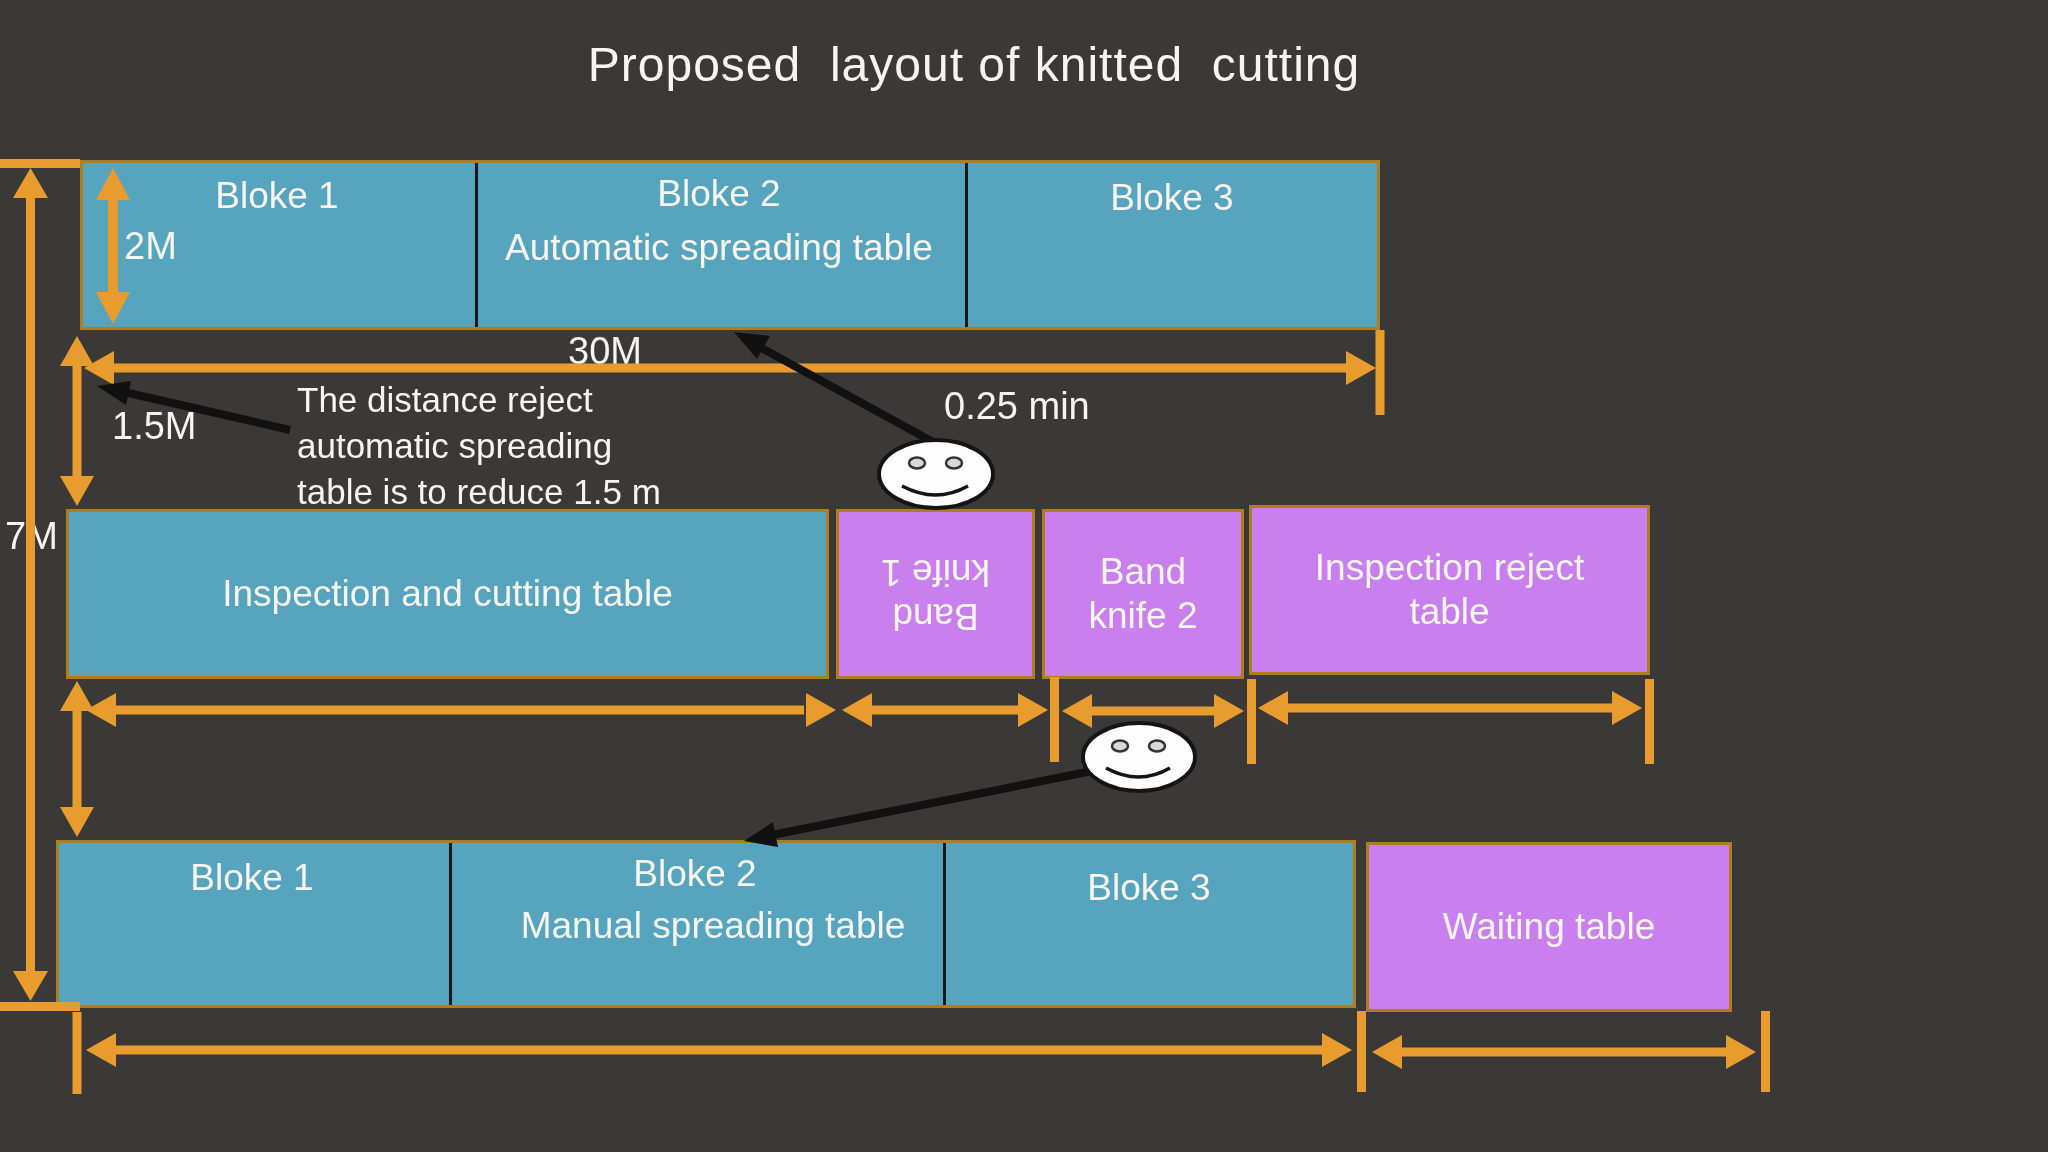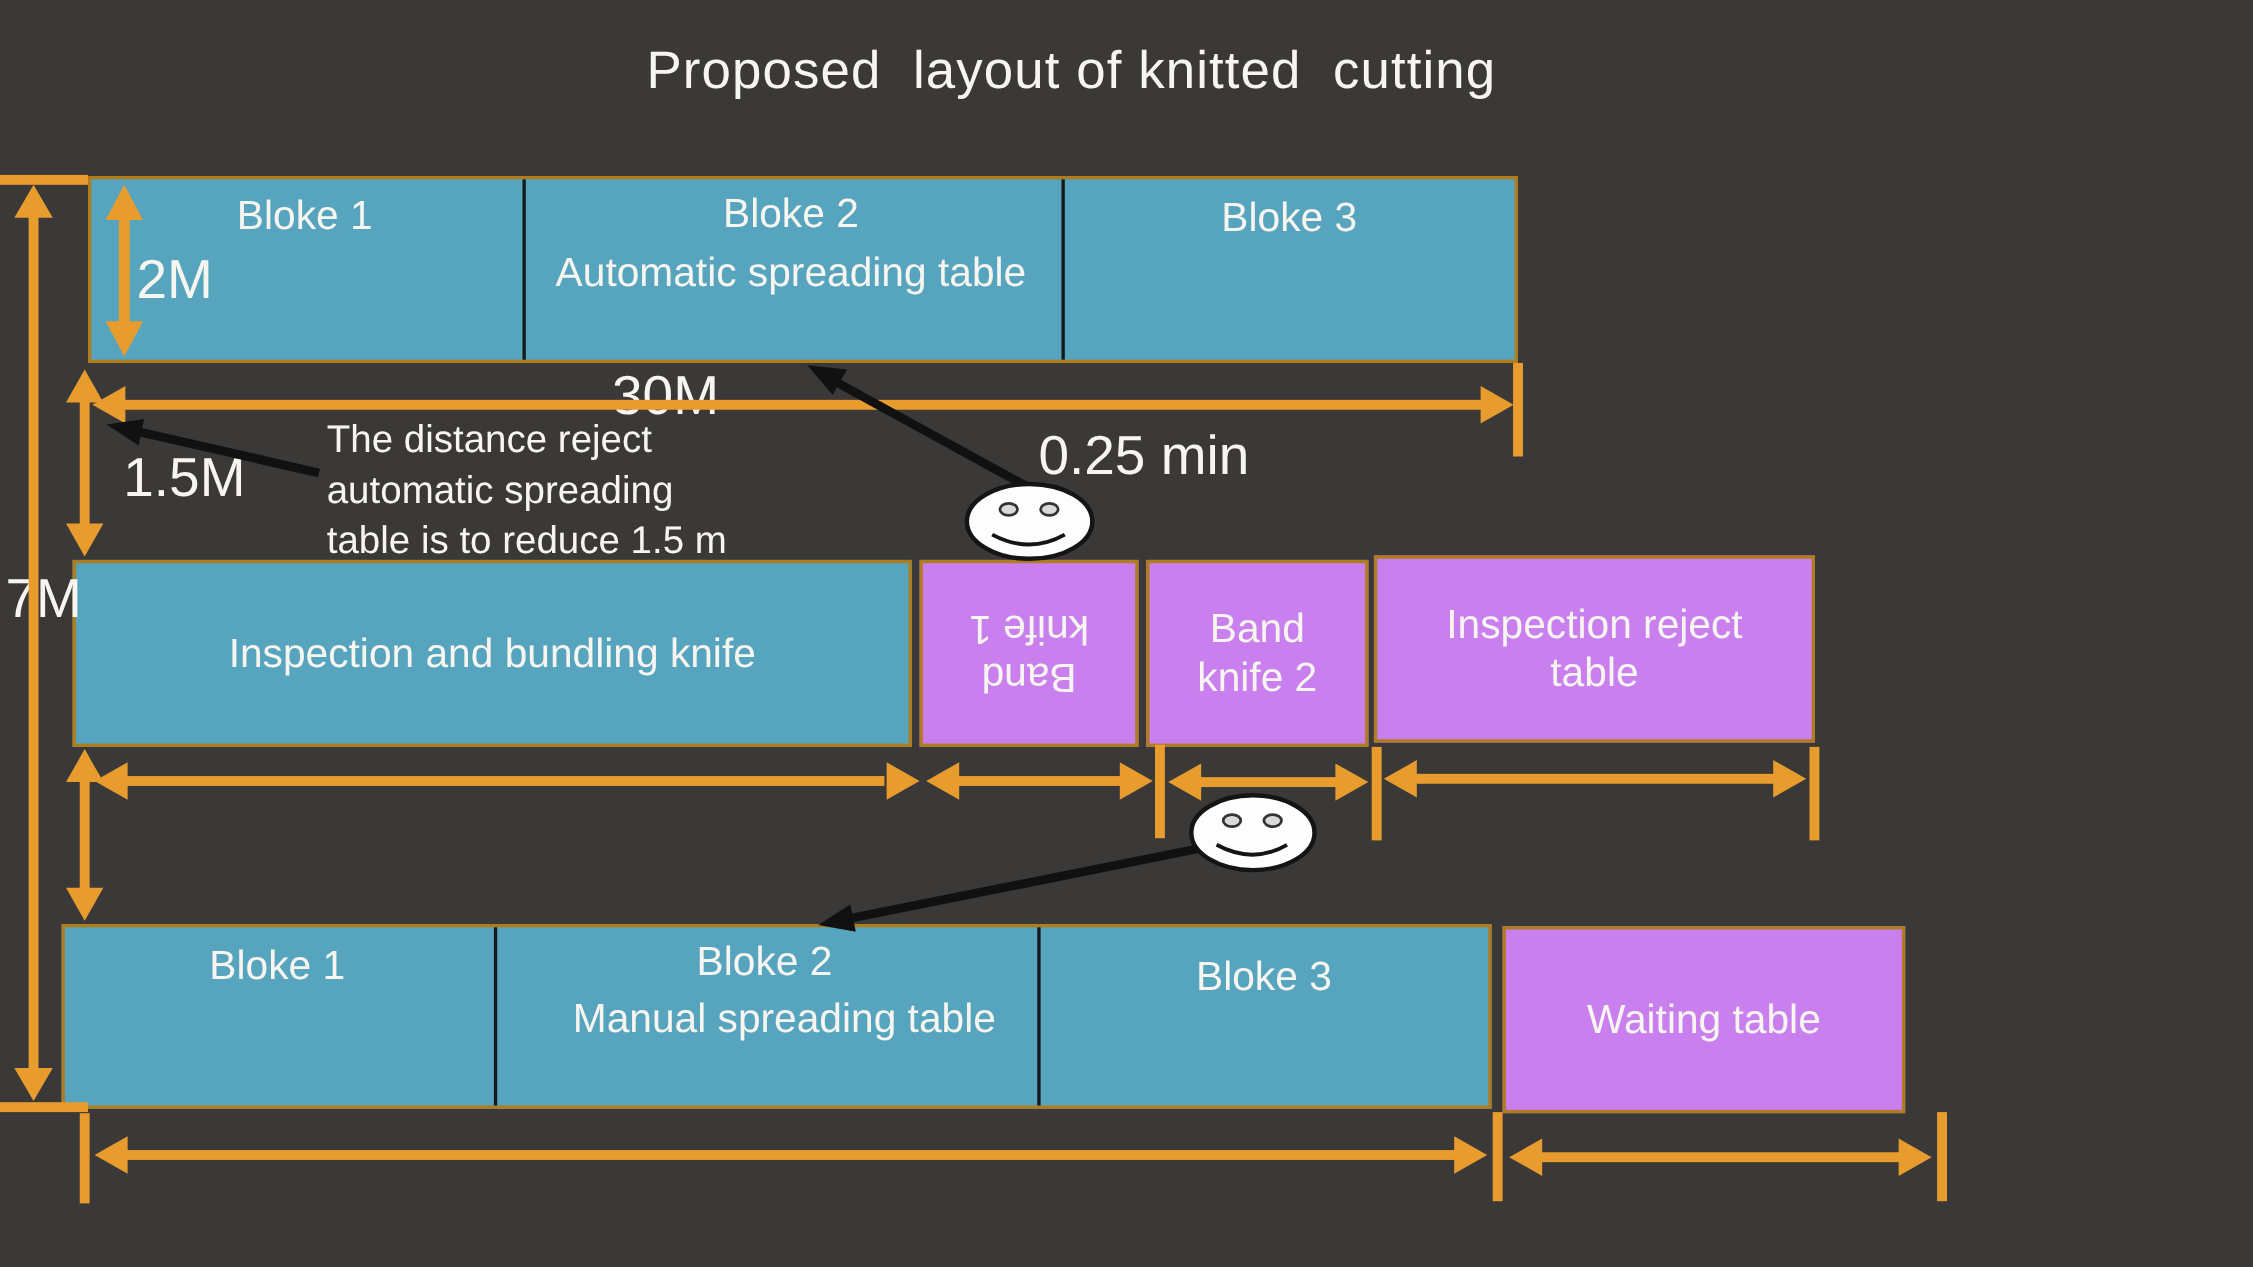--- a/index.html
+++ b/index.html
@@ -8,42 +8,42 @@
     font-family:"Liberation Sans", sans-serif;color:#F7F5EF;overflow:hidden;
   }
   .lbl{position:absolute;color:#F7F5EF;font-size:37px;white-space:pre;line-height:1.2;}
   .ctr{text-align:center;}
   #title{top:36px;left:424px;width:1100px;text-align:center;font-size:48px;letter-spacing:1px;}
   .box{position:absolute;box-sizing:border-box;border:3px solid #AF7D1E;}
   .teal{background:#57A4BF;}
   .purple{background:#C980EE;}
   .vdivider{position:absolute;top:0;bottom:0;width:3px;background:#15181A;}
   .flexc{display:flex;flex-direction:column;align-items:center;justify-content:center;}
-  .dim{font-size:50px;}
+  .dim{font-size:38px;}
   .note-line{font-size:35px;}
   #overlay{position:absolute;left:0;top:0;width:2048px;height:1152px;pointer-events:none;}
 </style>
 </head>
 <body>
 
 <div id="slide">
 
   <div id="title" class="lbl">Proposed  layout of knitted  cutting</div>
 
   <div class="box teal" style="left:80px;top:160px;width:1300px;height:170px;">
     <div class="vdivider" style="left:392px;"></div>
     <div class="vdivider" style="left:882px;"></div>
   </div>
   <div class="lbl ctr" style="left:80px;top:174px;width:394px;">Bloke 1</div>
   <div class="lbl ctr" style="left:474px;top:172px;width:490px;">Bloke 2</div>
   <div class="lbl ctr" style="left:444px;top:226px;width:550px;">Automatic spreading table</div>
   <div class="lbl ctr" style="left:964px;top:176px;width:416px;">Bloke 3</div>
 
   <div class="box teal flexc" style="left:66px;top:509px;width:763px;height:170px;">
-    <div class="lbl" style="position:static;">Inspection and bundling knife</div>
+    <div class="lbl" style="position:static;">Inspection and cutting table</div>
   </div>
 
   <div class="box purple flexc" style="left:836px;top:509px;width:199px;height:170px;transform:rotate(180deg);">
     <div class="lbl ctr" style="position:static;">Band</div>
     <div class="lbl ctr" style="position:static;">knife 1</div>
   </div>
 
   <div class="box purple flexc" style="left:1042px;top:509px;width:202px;height:170px;">
     <div class="lbl ctr" style="position:static;">Band</div>
     <div class="lbl ctr" style="position:static;">knife 2</div>

